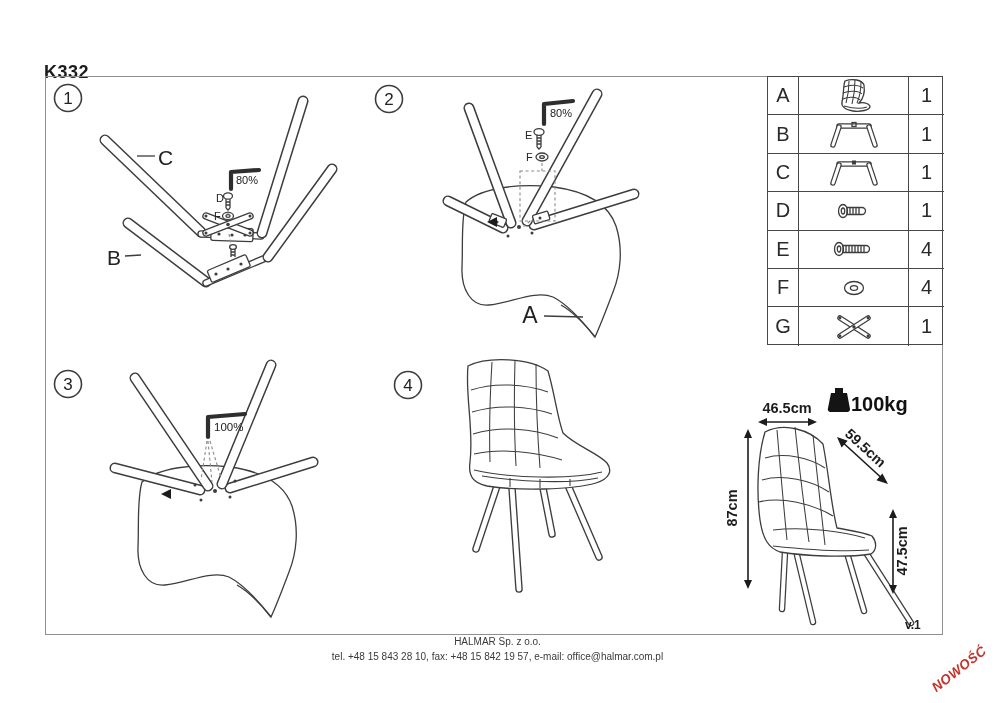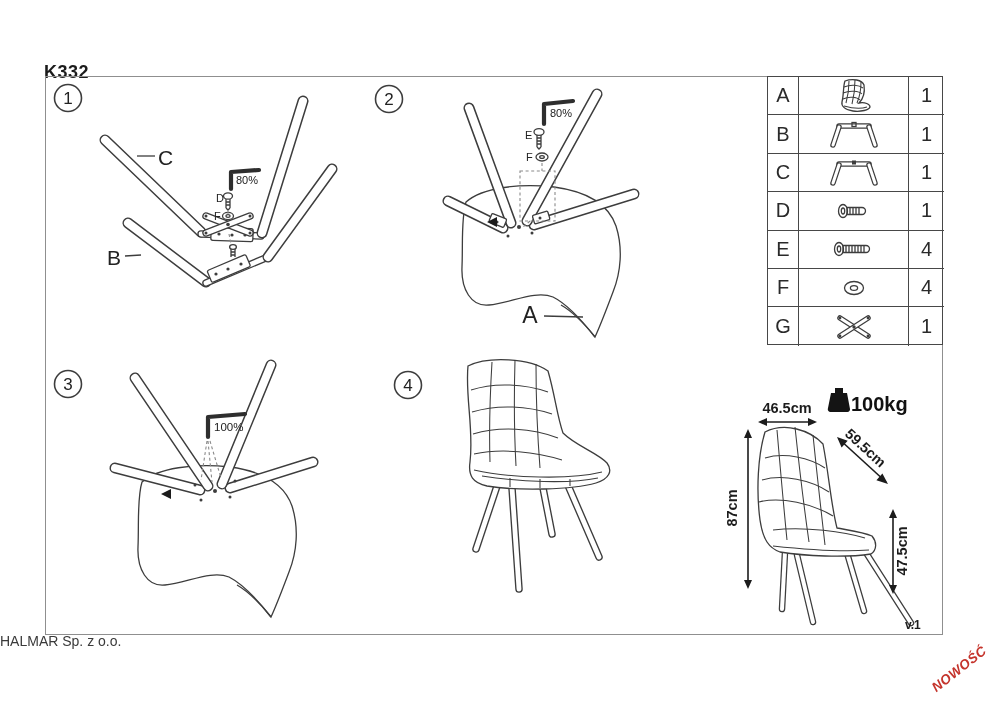--- a/index.html
+++ b/index.html
@@ -38,21 +38,21 @@
   .hex{stroke:#2e2e2e;stroke-width:4.2;fill:none;stroke-linecap:round;stroke-linejoin:round;}
   .lbl{font-size:11px;}
   .big{font-size:21px;}
   .dot{fill:#3d3d3d;}
   .dim{font-size:14.5px;font-weight:bold;fill:#1c1c1c;}
   .arr{stroke:#1c1c1c;stroke-width:1.6;fill:none;}
   .arrh{fill:#1c1c1c;stroke:none;}
   .wt{fill:#141414;}
   .kg{font-size:20px;font-weight:bold;fill:#111;}
   
-  .footer{left:0;top:634px;width:995px;text-align:left;font-size:14px;line-height:15px;color:#3a3a3a;}
+  .footer{left:0;top:634px;width:995px;text-align:center;font-size:10px;line-height:15px;color:#3a3a3a;}
   .version{left:905px;top:618px;width:36px;text-align:left;font-size:12px;font-weight:bold;color:#1e1e1e;}
   .badge{left:926px;top:660px;width:70px;font-size:13.5px;font-weight:bold;font-style:italic;
     letter-spacing:.5px;color:#c5342c;transform:rotate(-38deg);transform-origin:center;}
 </style>
 </head>
 <body>
 
 <div class="abs title">K332</div>
 
 <div class="abs frame"></div>
@@ -379,15 +379,16 @@
       <circle cx="25" cy="16" r="1.7" class="dot"></circle>
     </svg>
   </div>
   <div class="cell last-col last-row">1</div>
 </div>
 
 <div class="abs version">v.1</div>
 
 <div class="abs footer">
   <div>HALMAR Sp. z o.o.</div>
+  <div>tel. +48 15 843 28 10, fax: +48 15 842 19 57, e-mail: office@halmar.com.pl</div>
 </div>
 
 <div class="abs badge">NOWOŚĆ</div>
 
 </body></html>

